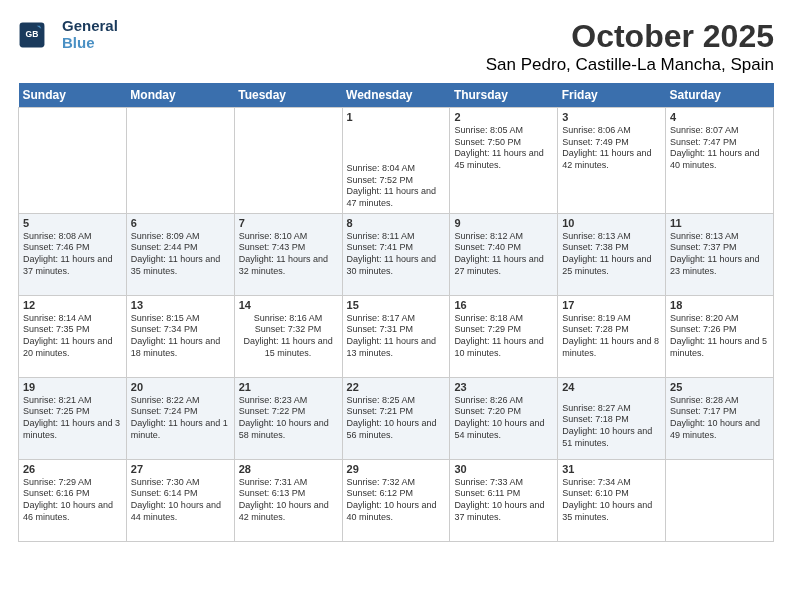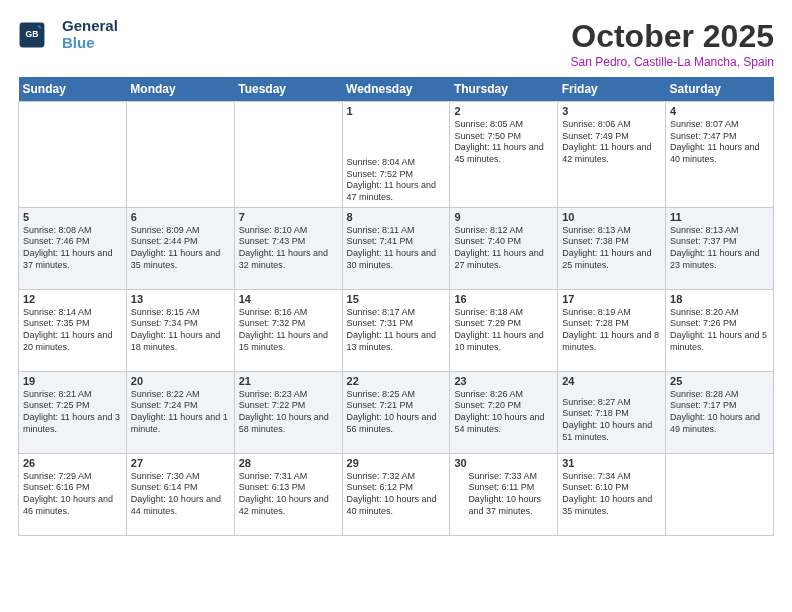--- a/index.html
+++ b/index.html
@@ -38,22 +38,22 @@
     }
     .title-block {
       text-align: right;
     }
     .month-title {
       font-size: 32px;
       font-weight: bold;
       color: #333;
     }
     .location {
-      font-size: 12px;
-      color: #a21caf;
+      font-size: 17px;
+      color: #000000;
     }
     table {
       width: 100%;
       border-collapse: collapse;
       table-layout: fixed;
       padding-left: 24px;
     }
     .day-header {
       background-color: #3a6fad;
       color: #fff;
@@ -210,21 +210,21 @@
 Daylight: 11 hours and 20 minutes.</div>
           </td>
           <td>
             <span class="date-num">13</span>
             <div class="cell-text" style="white-space: pre-line;">Sunrise: 8:15 AM
 Sunset: 7:34 PM
 Daylight: 11 hours and 18 minutes.</div>
           </td>
           <td>
             <span class="date-num">14</span>
-            <div class="cell-text" style="white-space: pre-line;">Sunrise: 8:16 AM
+            <div class="cell-text" style="white-space: pre-line; text-align: center;">Sunrise: 8:16 AM
 Sunset: 7:32 PM
 Daylight: 11 hours and 15 minutes.</div>
           </td>
           <td>
             <span class="date-num">15</span>
             <div class="cell-text" style="white-space: pre-line;">Sunrise: 8:17 AM
 Sunset: 7:31 PM
 Daylight: 11 hours and 13 minutes.</div>
           </td>
           <td>
@@ -310,21 +310,21 @@
 Daylight: 10 hours and 42 minutes.</div>
           </td>
           <td>
             <span class="date-num">29</span>
             <div class="cell-text" style="white-space: pre-line;">Sunrise: 7:32 AM
 Sunset: 6:12 PM
 Daylight: 10 hours and 40 minutes.</div>
           </td>
           <td>
             <span class="date-num">30</span>
-            <div class="cell-text" style="white-space: pre-line; margin-left: 14px;">Sunrise: 7:33 AM
+            <div class="cell-text" style="white-space: pre-line;">Sunrise: 7:33 AM
 Sunset: 6:11 PM
 Daylight: 10 hours and 37 minutes.</div>
           </td>
           <td>
             <span class="date-num">31</span>
             <div class="cell-text" style="white-space: pre-line;">Sunrise: 7:34 AM
 Sunset: 6:10 PM
 Daylight: 10 hours and 35 minutes.</div>
           </td>
           <td class="empty-cell"></td>

